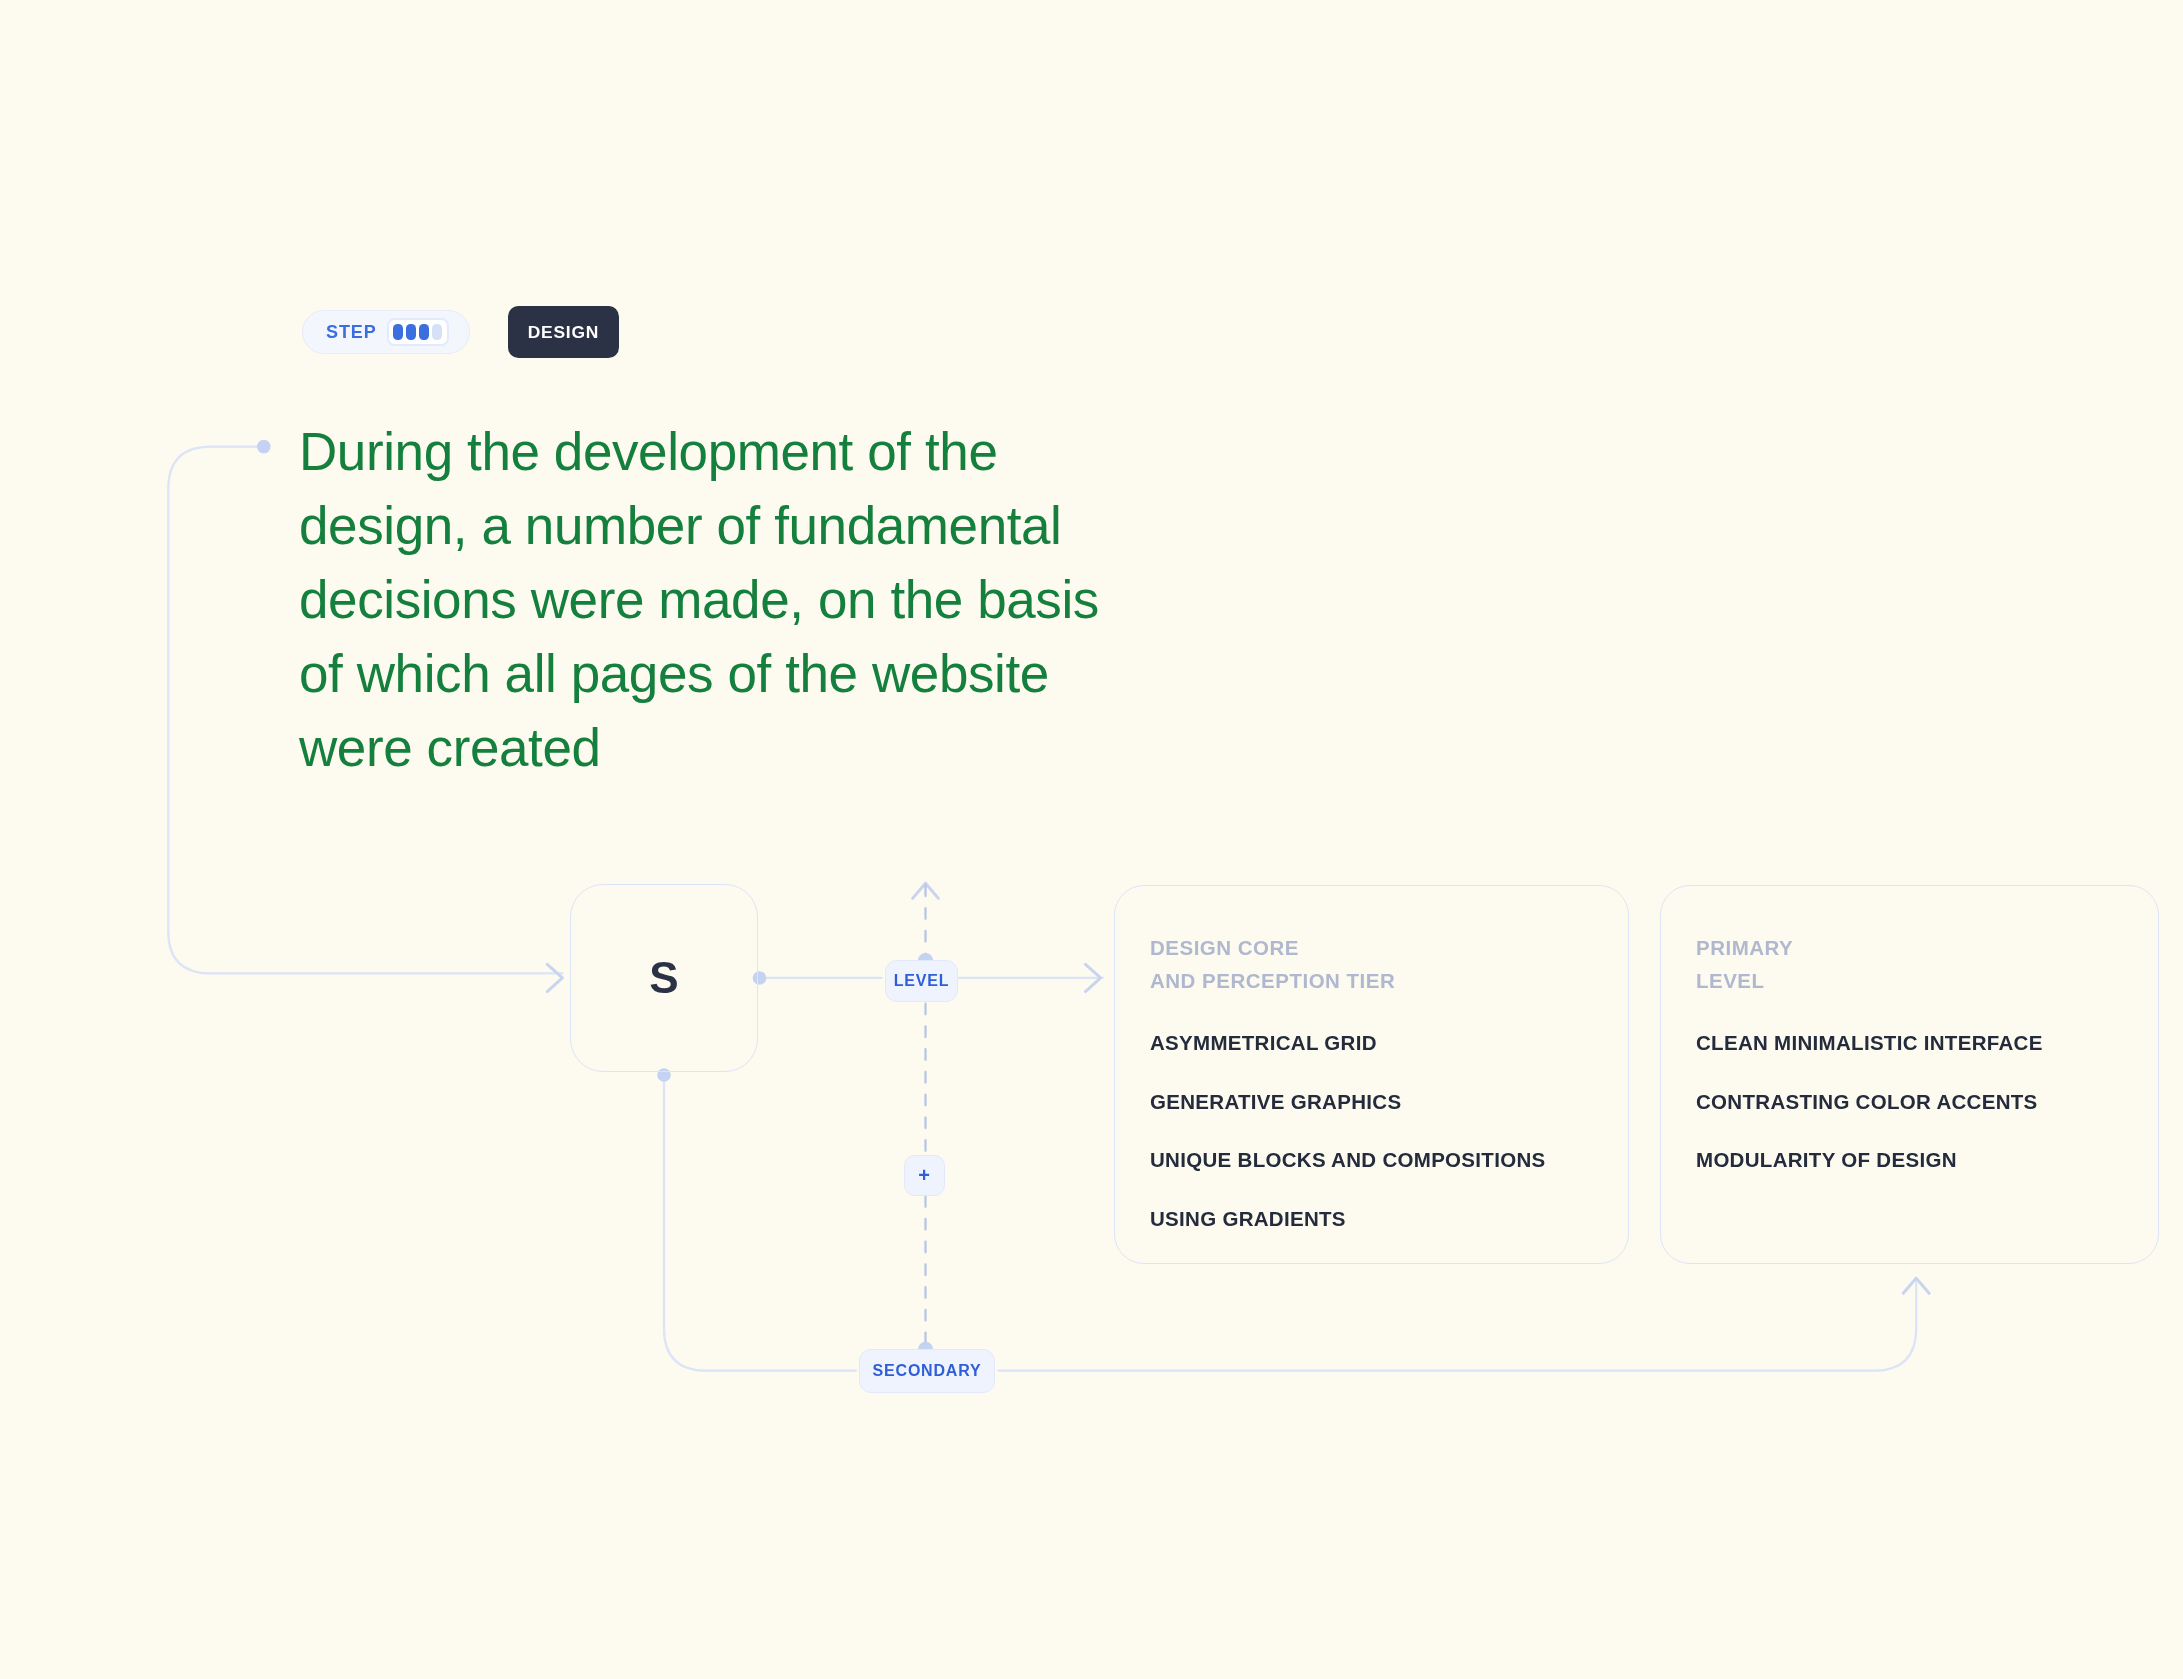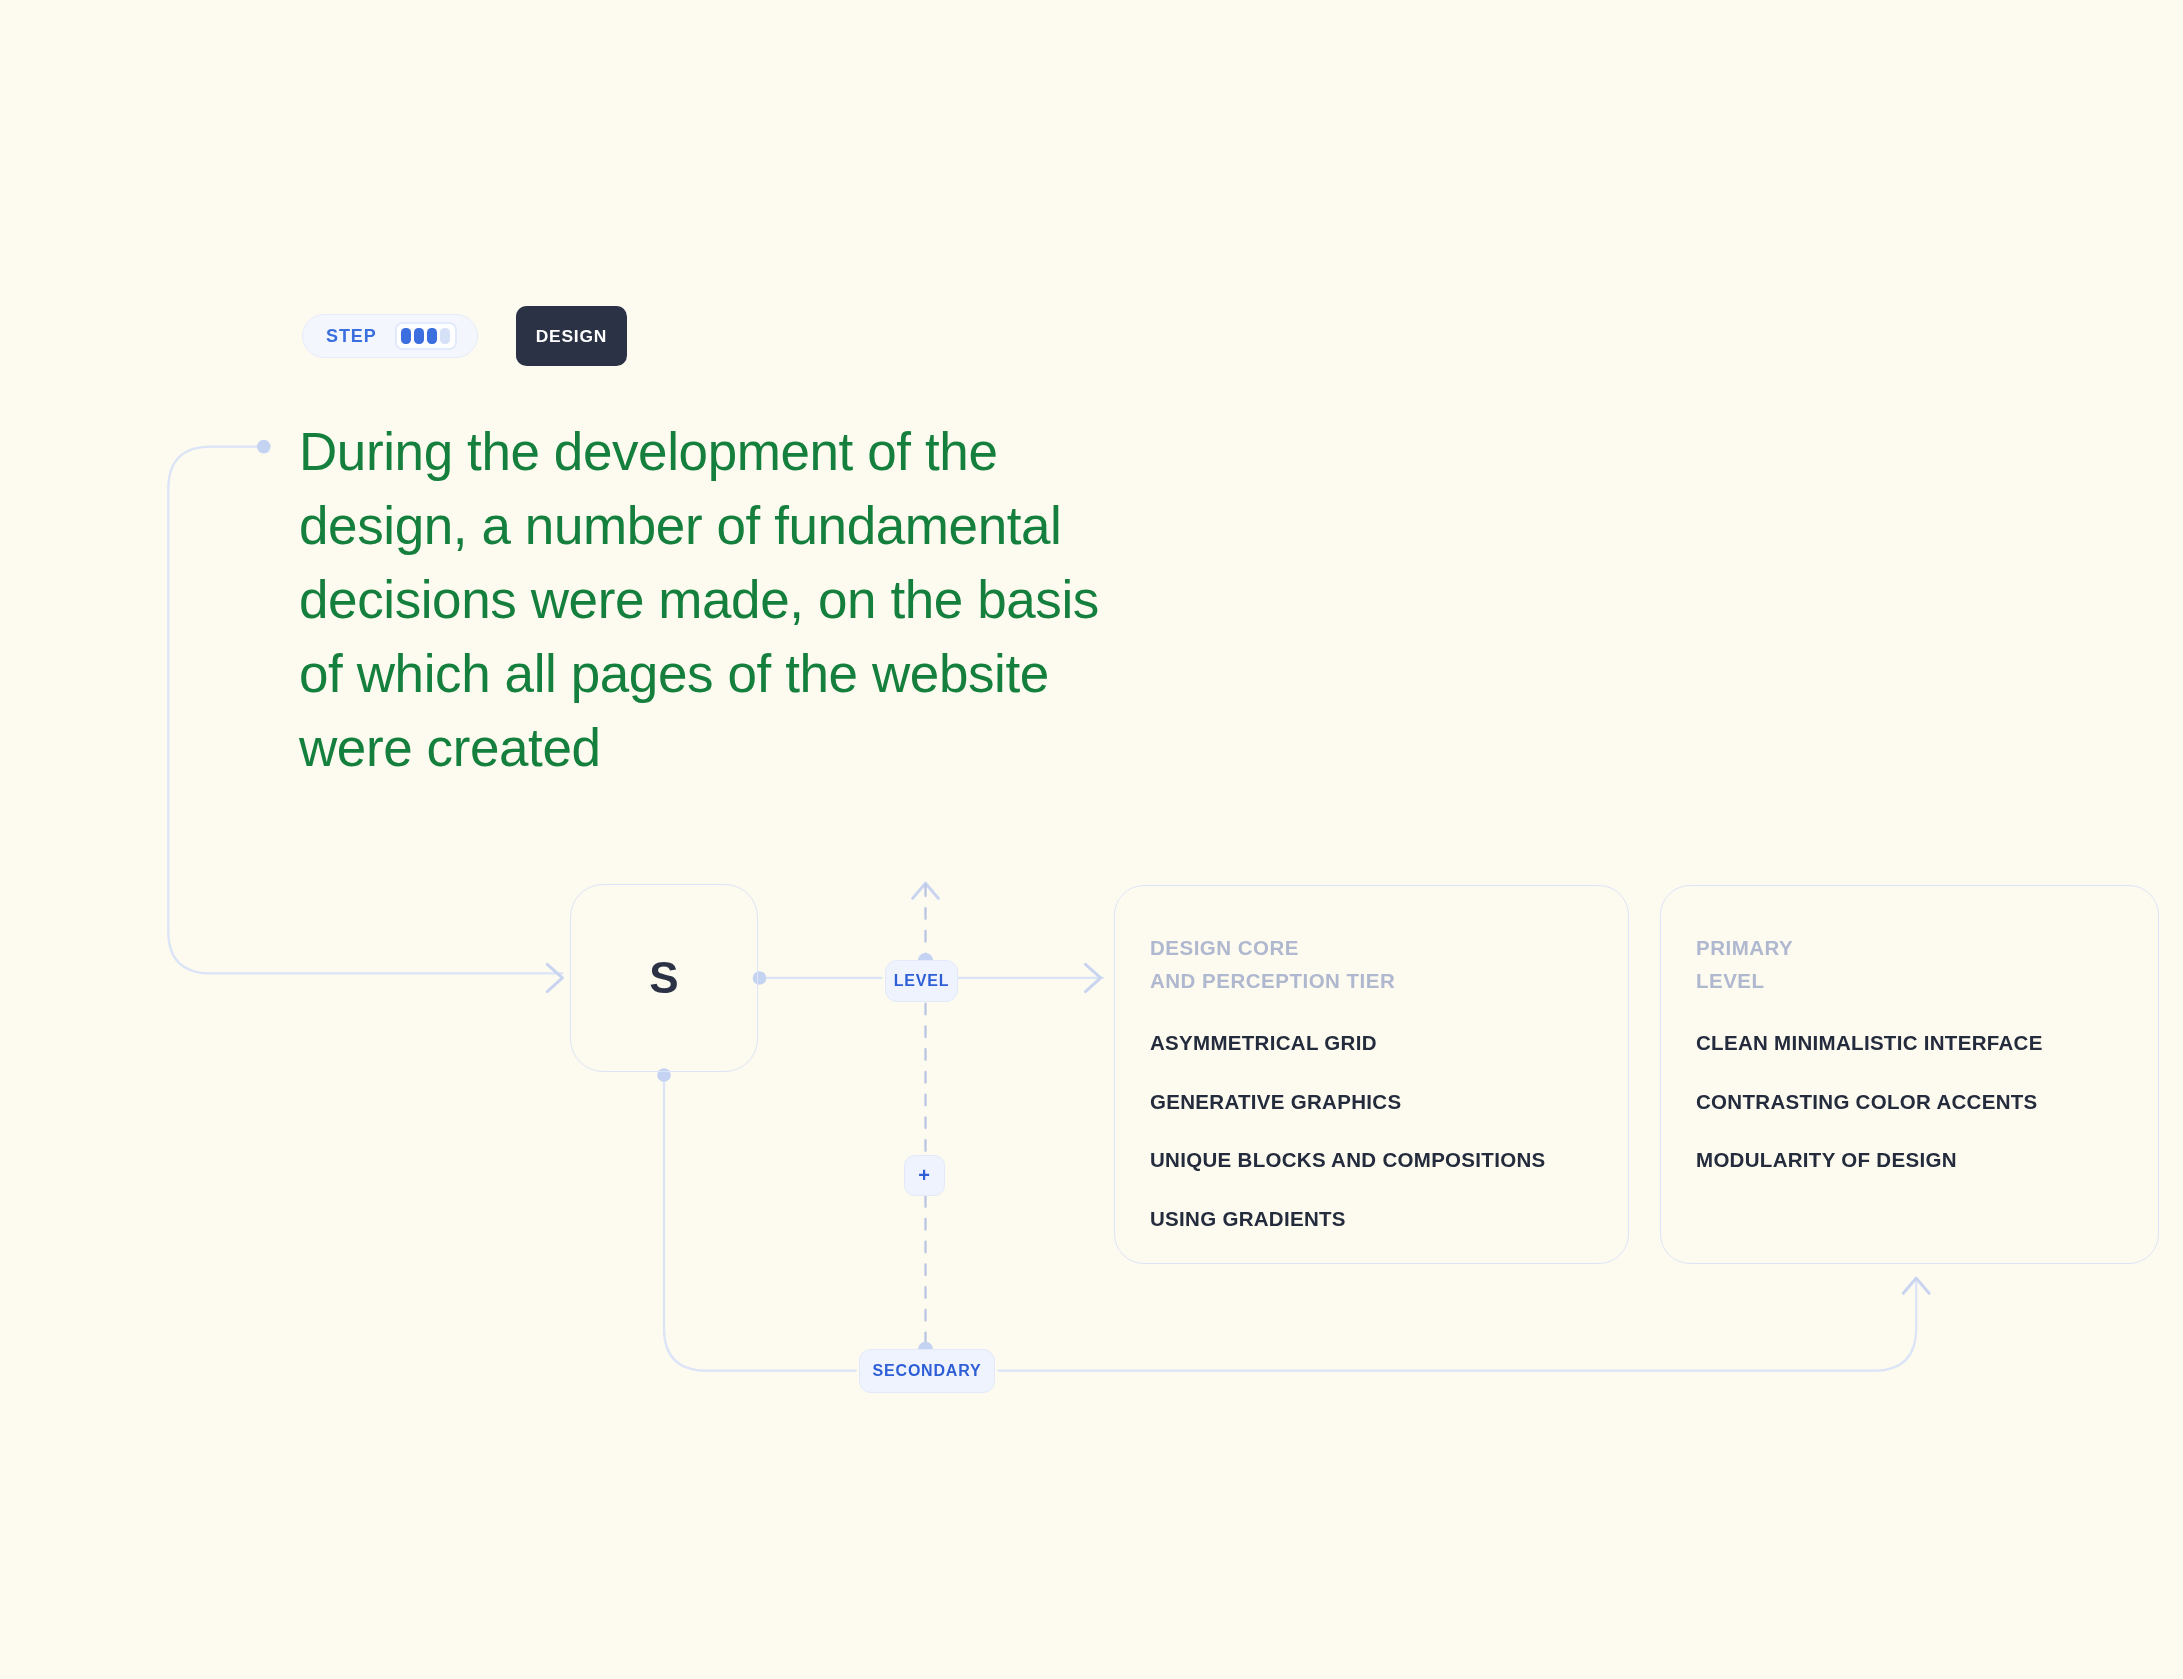--- a/index.html
+++ b/index.html
@@ -13,42 +13,42 @@
 
   
   #wires { position:absolute; inset:0; width:2183px; height:1680px; pointer-events:none; }
 
   
   .badge-row {
     position:absolute; left:302px; top:306px;
     display:flex; align-items:center; gap:38px;
   }
   .step-pill {
-    display:flex; align-items:center; gap:18px;
+    display:flex; align-items:center; gap:10px;
     background:#F4F6FE; border:1.5px solid #E7ECFB;
     border-radius:23px; padding:10.6px 20px 10.6px 23px;
     height:44px;
   }
   .step-pill .lbl {
     color:#3B6FE0; font-size:18px; font-weight:700;
     letter-spacing:0.9px; line-height:1;
   }
   .dots {
     display:flex; align-items:center; gap:3px;
     background:#FFFFFF; border:2.3px solid #E3EAFB;
     border-radius:7.6px; padding:3.8px 4.5px;
   }
   .dots i { display:block; width:10px; height:16.7px; border-radius:4.5px; background:#3B6FE0; }
   .dots i.off { background:#D6E1F8; }
 
   .design-badge {
     background:#2B3245; color:#FFFFFF;
     font-size:17.4px; font-weight:700; letter-spacing:0.8px;
     border-radius:10.6px; padding:0 20px;
-    height:60px; display:flex; align-items:center;
+    height:52px; display:flex; align-items:center;
   }
 
   
   .headline {
     position:absolute; left:299px; top:415px;
     width:849px;
     color:#15803d;
     font-size:53px; font-weight:400;
     line-height:74px; letter-spacing:-0.4px;
   }

